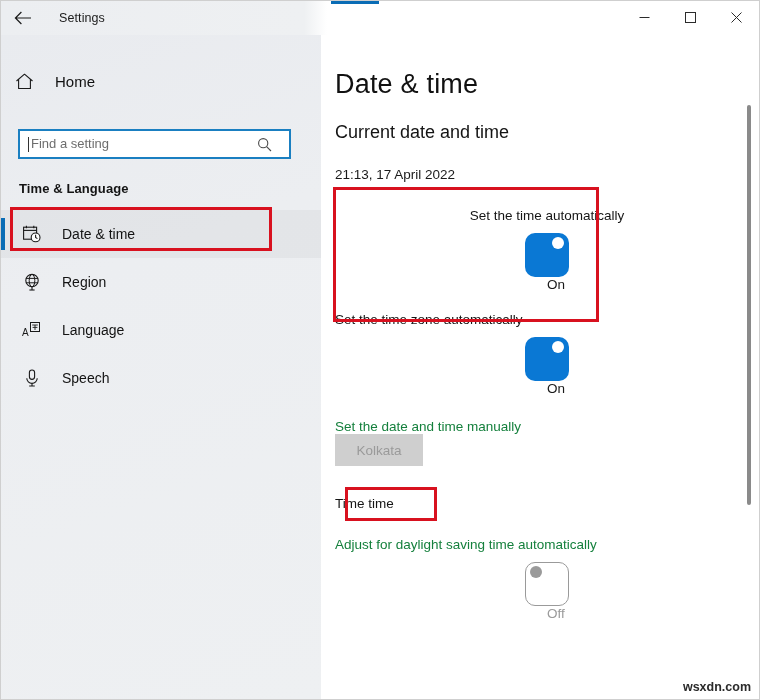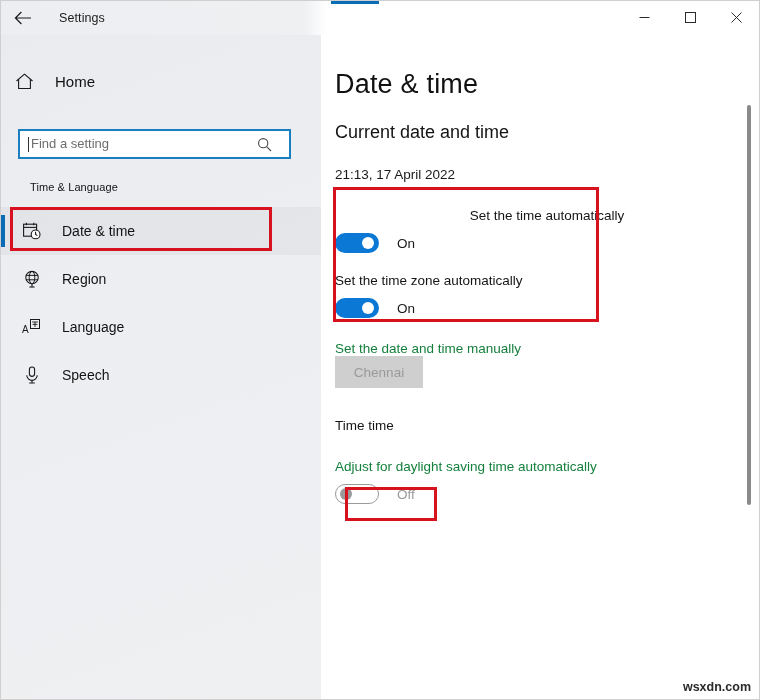--- a/index.html
+++ b/index.html
@@ -110,24 +110,24 @@
     flex: 1 1 auto;
     font-size: 13px;
     color: #6d6d6d;
     line-height: 30px;
     white-space: nowrap;
     overflow: hidden;
   }
   .search-icon { color: #4a4a4a; display:flex; align-items:center; }
 
   .group-title {
-    font-size: 11px;
-    font-weight: normal;
+    font-size: 13px;
+    font-weight: bold;
     color: #141414;
-    margin: 22px 0 0 29px;
+    margin: 22px 0 0 18px;
     letter-spacing: .1px;
   }
 
   .nav-list { margin-top: 14px; }
   .nav-item {
     height: 48px;
     display: flex;
     align-items: center;
     padding-left: 18px;
     position: relative;
@@ -180,20 +180,21 @@
   .setting-label {
     font-size: 13.5px;
     color: #151515;
   }
   .setting-label.dim { color: #15803d; }
 
   .toggle-row {
     display: flex;
     align-items: center;
     margin-top: 10px;
+    flex-direction: column;
   }
   .toggle {
     width: 44px; height: 20px;
     border-radius: 10px;
     background: #0a78d4;
     position: relative;
     flex: 0 0 44px;
   }
   .toggle .knob {
     position: absolute;
@@ -416,21 +417,21 @@
         <div class="toggle-row">
           <div class="toggle">
             <div class="knob"></div>
           </div>
           <div class="toggle-state">On</div>
         </div>
       </div>
 
       <div style="margin-top:23px;">
         <div class="setting-label dim">Set the date and time manually</div>
-        <button class="btn disabled">Chennai</button>
+        <button class="btn disabled">Kolkata</button>
       </div>
 
 
       <div style="margin-top:30px;">
         <div class="setting-label">Time time</div>
       </div>
 
       <div style="margin-top:26px;">
         <div class="setting-label dim">Adjust for daylight saving time automatically</div>
         <div class="toggle-row">

